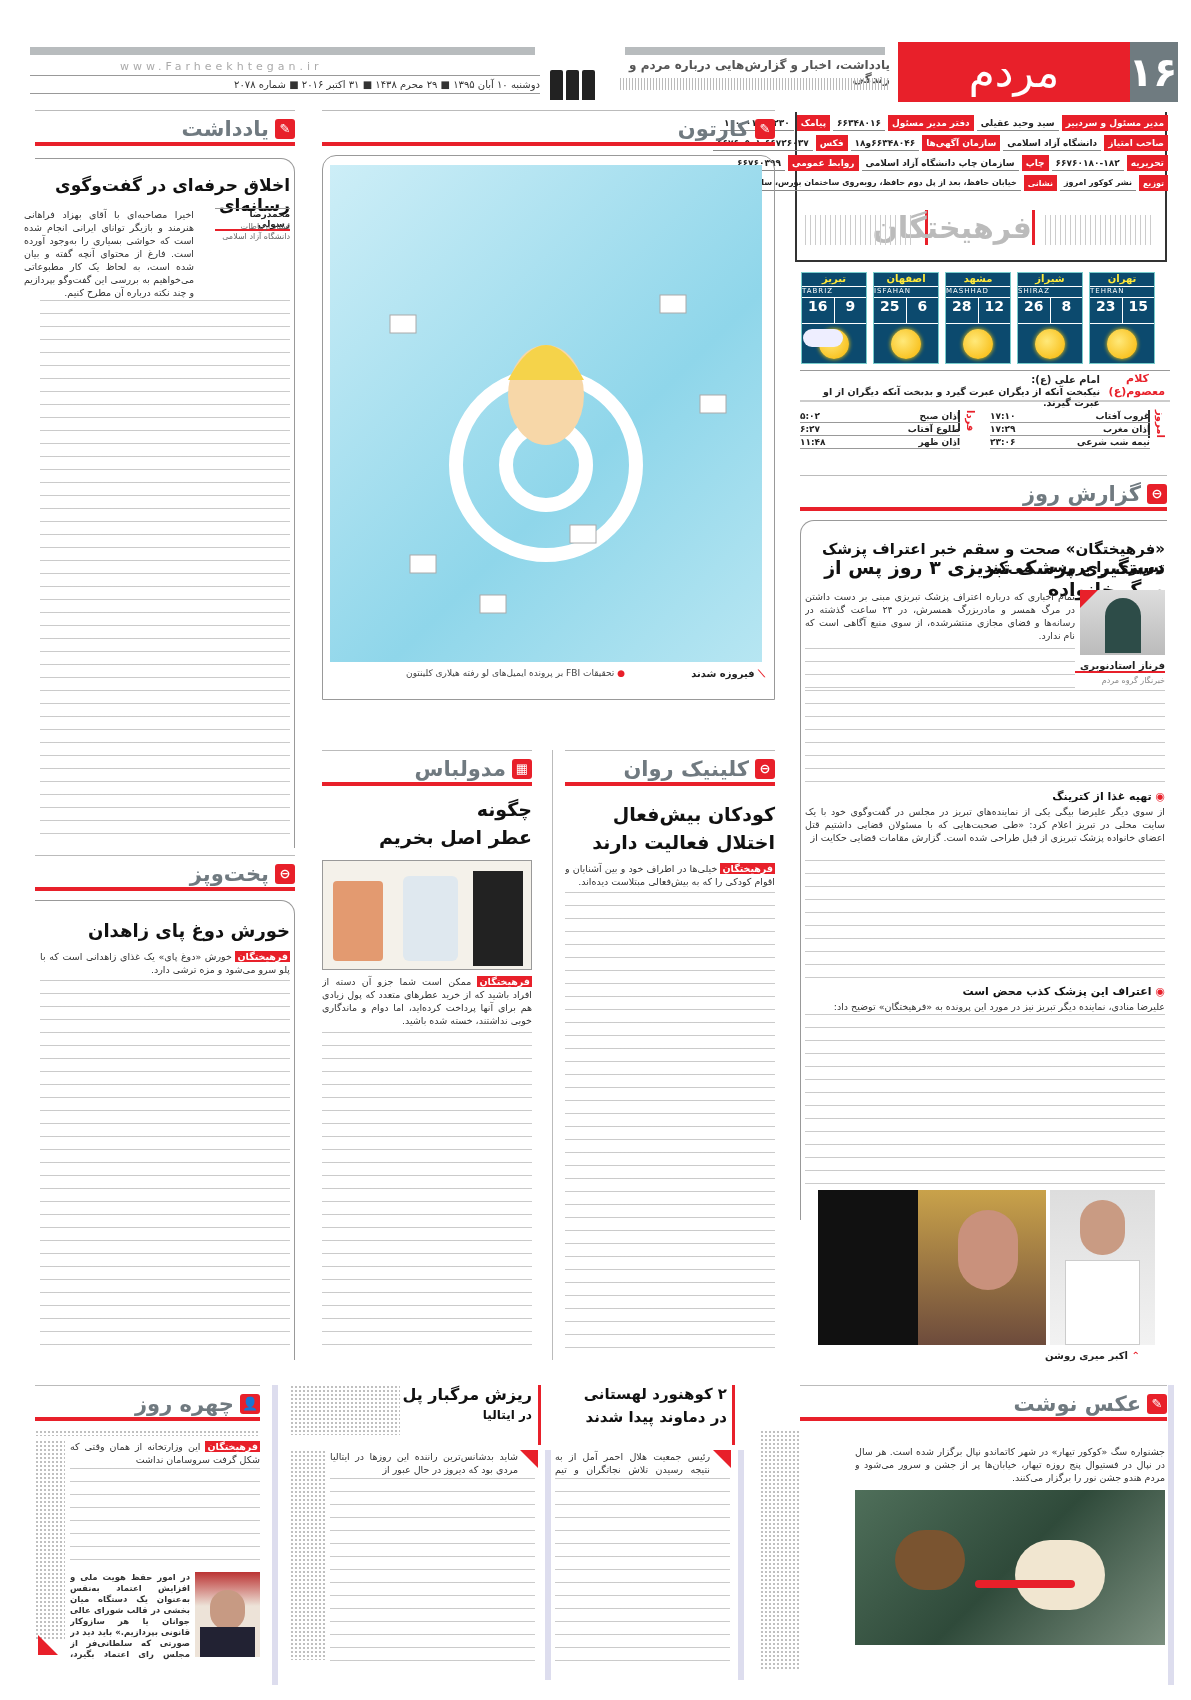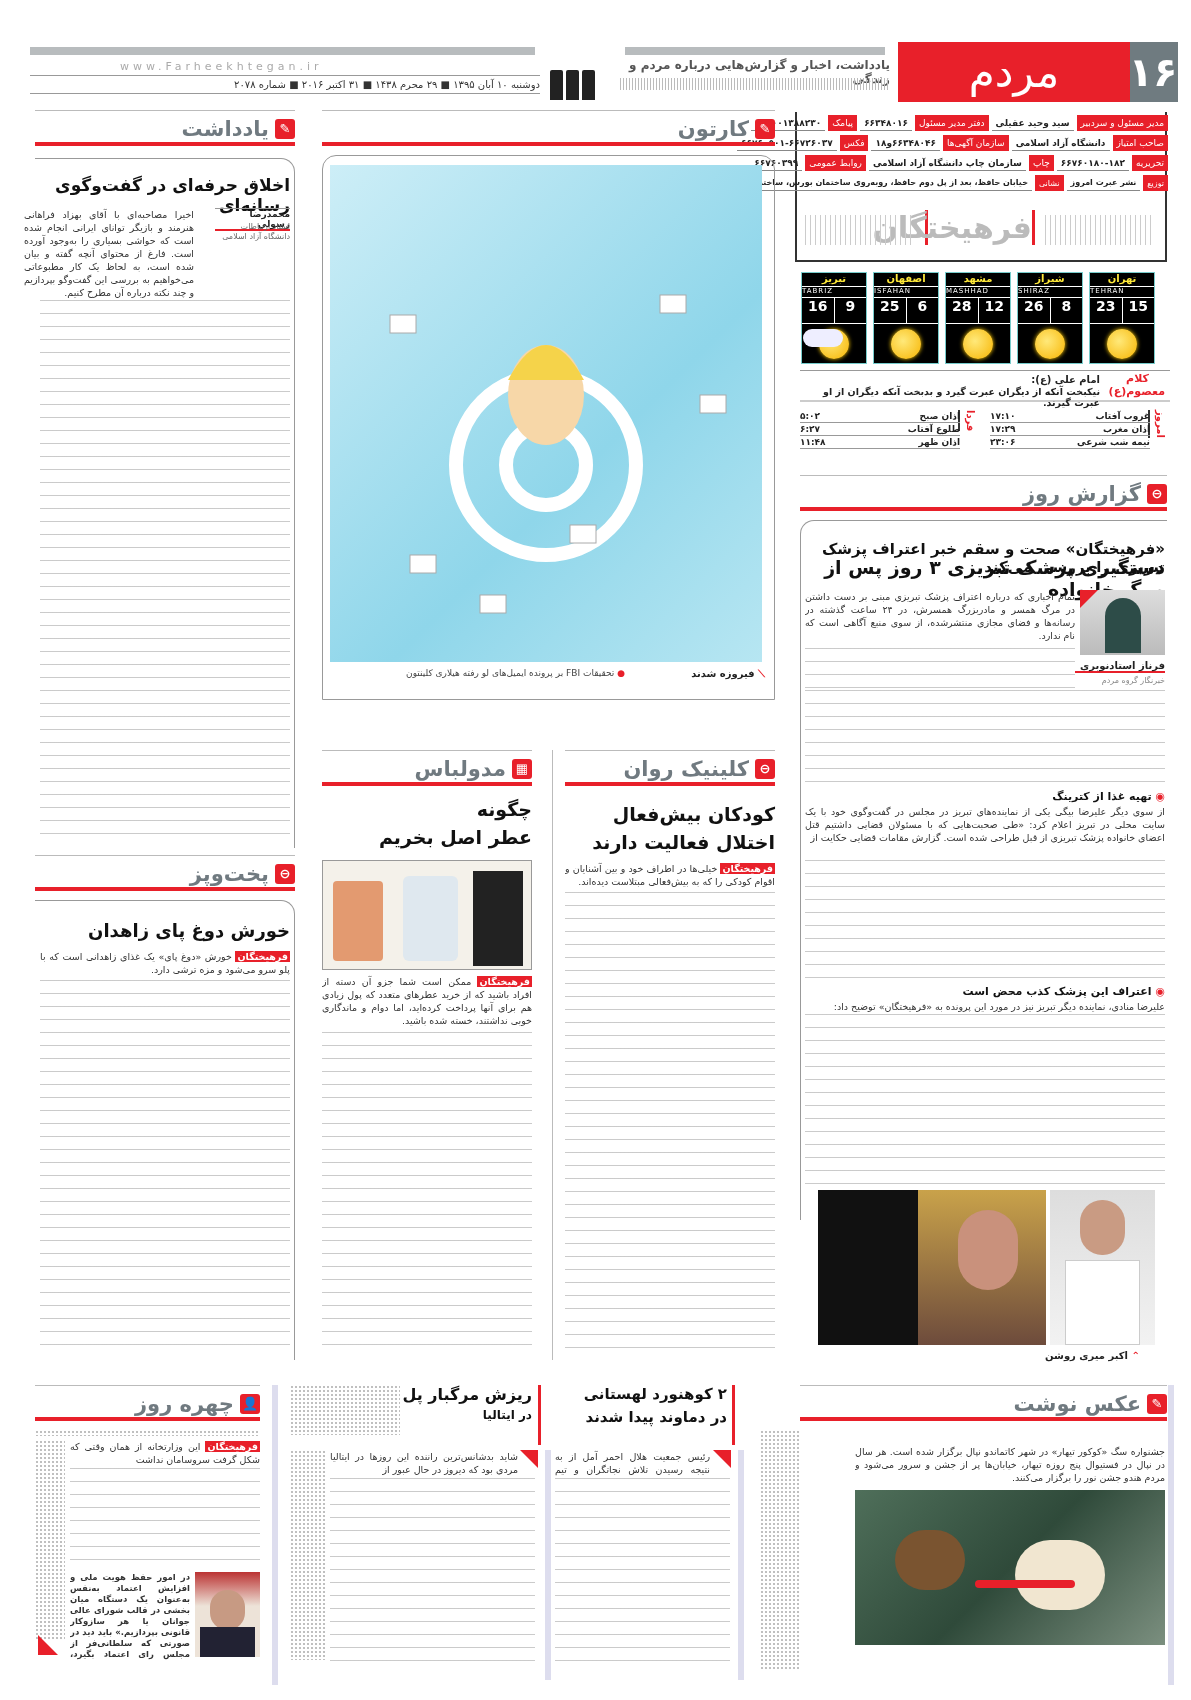--- a/index.html
+++ b/index.html
@@ -17,24 +17,24 @@
 .section-head{position:absolute;height:36px;border-bottom:4px solid #e8202a;border-top:1px solid #bbb;display:flex;align-items:center;justify-content:flex-start;gap:6px;padding-top:4px}
 .section-head .ico{width:20px;height:20px;background:#e8202a;border-radius:3px;color:#fff;font-size:13px;display:flex;align-items:center;justify-content:center;font-weight:bold}
 .section-head .txt{font-size:21px;color:#707a80;font-weight:bold}
 .card{position:absolute;border:1px solid #999;border-radius:14px 0 0 0;border-bottom:none;border-right:none}
 .headline{position:absolute;font-weight:bold;text-align:right;color:#111}
 .body-text{position:absolute;font-size:9.5px;line-height:13px;text-align:justify;color:#333;overflow:hidden}
 .lines{background:repeating-linear-gradient(to bottom,#6a6a6a 0,#6a6a6a 1px,transparent 1px,transparent 13px);opacity:.35}
 .src{background:#e8202a;color:#fff;padding:0 2px;font-weight:bold}
 .info-table{position:absolute;left:800px;top:115px;width:368px}
 .info-row{display:flex;gap:3px;margin-bottom:4px;height:16px;font-size:9px}
-.info-lbl{background:#e8202a;color:#fff;padding:0 4px;display:flex;align-items:center;font-weight:normal;white-space:nowrap}
+.info-lbl{background:#e8202a;color:#fff;padding:0 4px;display:flex;align-items:center;font-weight:bold;white-space:nowrap}
 .info-val{border-bottom:1px solid #888;padding:0 4px;display:flex;align-items:center;white-space:nowrap;font-weight:bold}
 .weather{position:absolute;top:272px;height:92px;display:flex;gap:6px}
-.wbox{width:66px;height:92px;background:#000000;display:flex;flex-direction:column;border:1px solid #7cc}
+.wbox{width:66px;height:92px;background:#0c4a6e;display:flex;flex-direction:column;border:1px solid #7cc}
 .wbox .fa{height:14px;color:#ffe93a;font-size:10px;text-align:center;font-weight:bold;border-bottom:1px solid #fff}
 .wbox .en{height:11px;color:#fff;font-size:7px;text-align:left;direction:ltr;letter-spacing:1px;border-bottom:1px solid #fff}
 .wbox .temps{height:26px;display:flex;direction:ltr;border-bottom:1px solid #fff}
 .wbox .temps div{flex:1;color:#fff;font-weight:bold;font-size:14px;text-align:center;position:relative}
 .wbox .temps div:first-child{border-right:1px solid #fff}
 .wbox .ic{flex:1;display:flex;align-items:center;justify-content:center}
 .sun{width:30px;height:30px;border-radius:50%;background:radial-gradient(circle at 40% 40%,#ffe97a,#f7b400);box-shadow:0 0 4px #ffcc00}
 .cloud{width:40px;height:18px;border-radius:10px;background:#eef;position:relative;left:-6px}
 .prayer{position:absolute;top:410px;font-size:9px;width:160px}
 .prayer div{display:flex;justify-content:space-between;border-bottom:1px solid #999;padding:1px 0;font-weight:bold}
@@ -81,21 +81,21 @@
   <div class="info-row">
     <span class="info-lbl">تحریریه</span>
       <span class="info-val">۶۶۷۶۰۱۸۰-۱۸۲</span>
     <span class="info-lbl">چاپ</span>
       <span class="info-val">سازمان چاپ دانشگاه آزاد اسلامی</span>
     <span class="info-lbl">روابط عمومی</span>
       <span class="info-val">۶۶۷۶۰۳۹۹</span>
   </div>
   <div class="info-row" style="font-size:8px">
     <span class="info-lbl">توزیع</span>
-      <span class="info-val">نشر عبرت امروز</span>
+      <span class="info-val">نشر کوکور امروز</span>
     <span class="info-lbl">نشانی</span>
       <span class="info-val">خیابان حافظ، بعد از پل دوم حافظ، روبه‌روی ساختمان بورس، ساختمان فرهیختگان، طبقه سوم</span>
   </div>
 </div>
 <div class="abs" style="left:925px;top:210px;width:110px;text-align:center;font-size:30px;color:#bbb;font-weight:bold;border-left:3px solid #e8202a;border-right:3px solid #e8202a">فرهیختگان</div>
 <div class="abs" style="left:805px;top:215px;width:110px;height:30px;background:repeating-linear-gradient(90deg,#ccc 0 1px,transparent 1px 5px)"></div>
 <div class="abs" style="left:1045px;top:215px;width:110px;height:30px;background:repeating-linear-gradient(90deg,#ccc 0 1px,transparent 1px 5px)"></div>
 
 <div class="weather" style="left:801px;direction:rtl">
   <div class="wbox">

